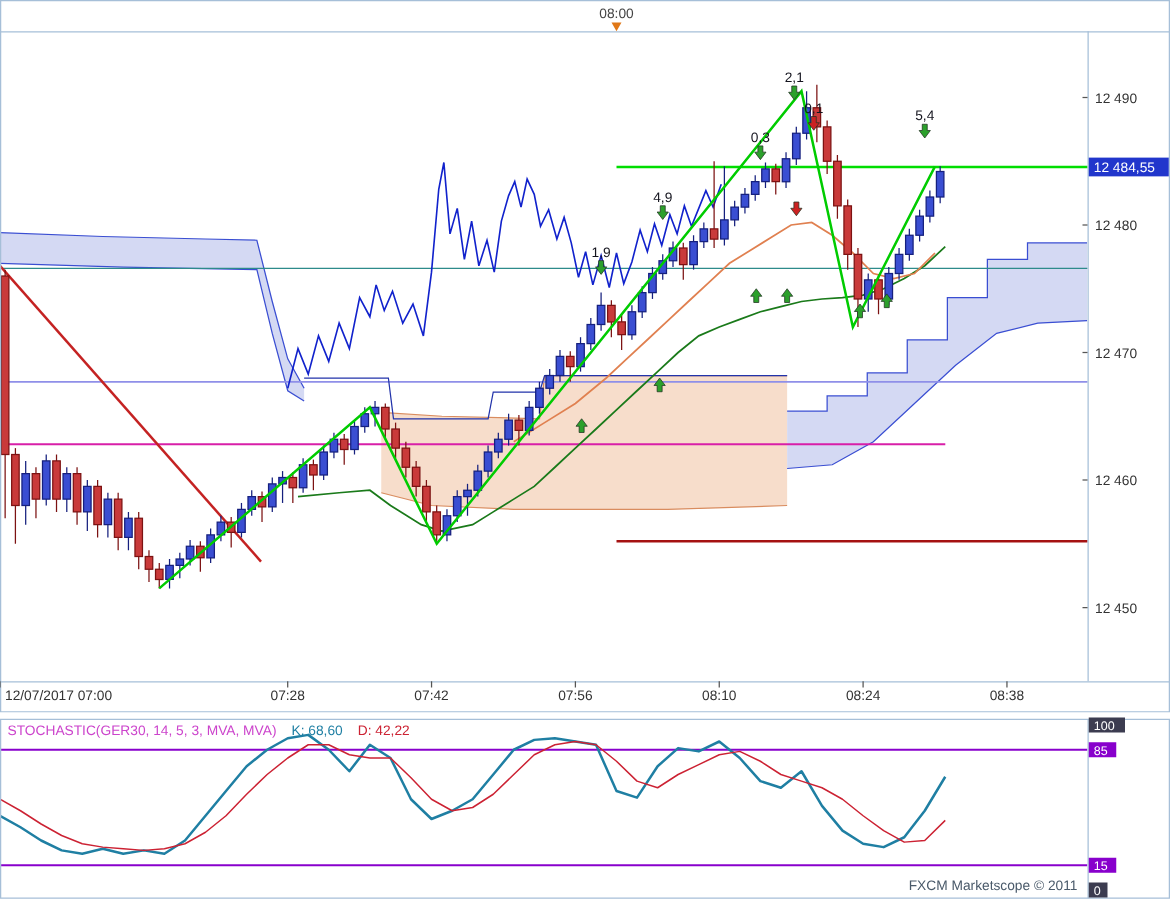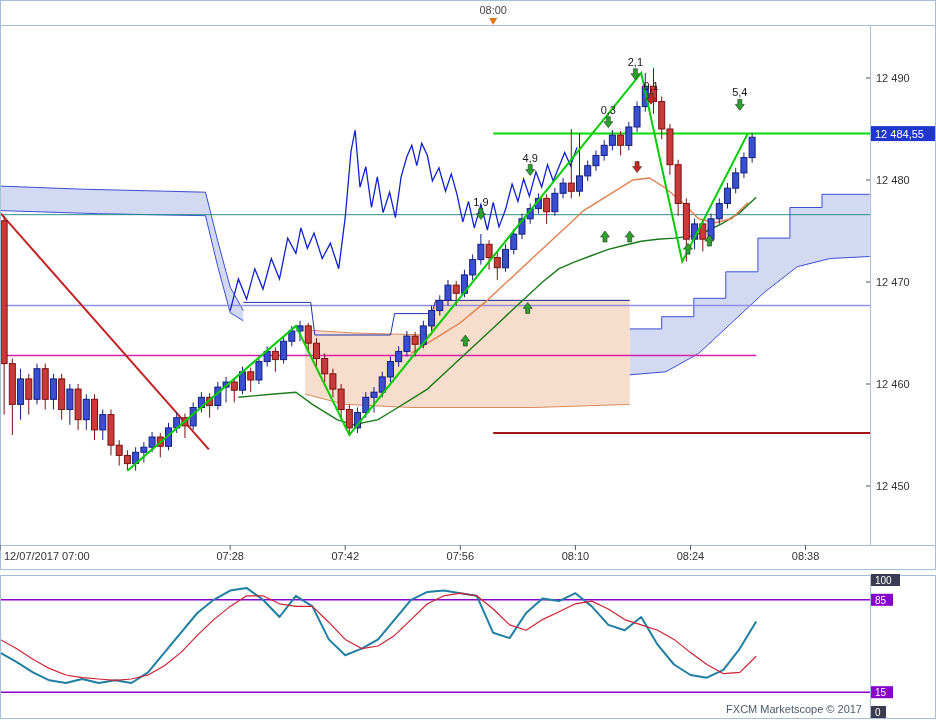--- a/index.html
+++ b/index.html
@@ -301,14 +301,15 @@
       <line x1="870.5" x2="870.5" y1="5.5" y2="148.5" stroke="#a6bfd8"></line>
       <rect x="871" y="4" width="29" height="12" fill="#3c3c50"></rect>
       <text x="875" y="14" font-size="10" fill="#ffffff">100</text>
       <rect x="871" y="23.8" width="22" height="12" fill="#8800cc"></rect>
       <text x="875" y="33.8" font-size="10" fill="#ffffff">85</text>
       <rect x="871" y="116.2" width="22" height="12" fill="#8800cc"></rect>
       <text x="875" y="126.2" font-size="10" fill="#ffffff">15</text>
       <rect x="871" y="136" width="15" height="12" fill="#3c3c50"></rect>
       <text x="875" y="146" font-size="10" fill="#ffffff">0</text>
     </svg>
-  <div id="copyright">FXCM Marketscope © 2017</div>
+  <div id="stoch-legend"><span style="color: rgb(204, 68, 204);">STOCHASTIC(GER30, 14, 5, 3, MVA, MVA)</span><span style="color: rgb(31, 127, 163);">K: 68,60</span><span style="color: rgb(204, 34, 51);">D: 42,22</span></div>
+  <div id="copyright">FXCM Marketscope © 2011</div>
 </div>
 
 </body></html>

